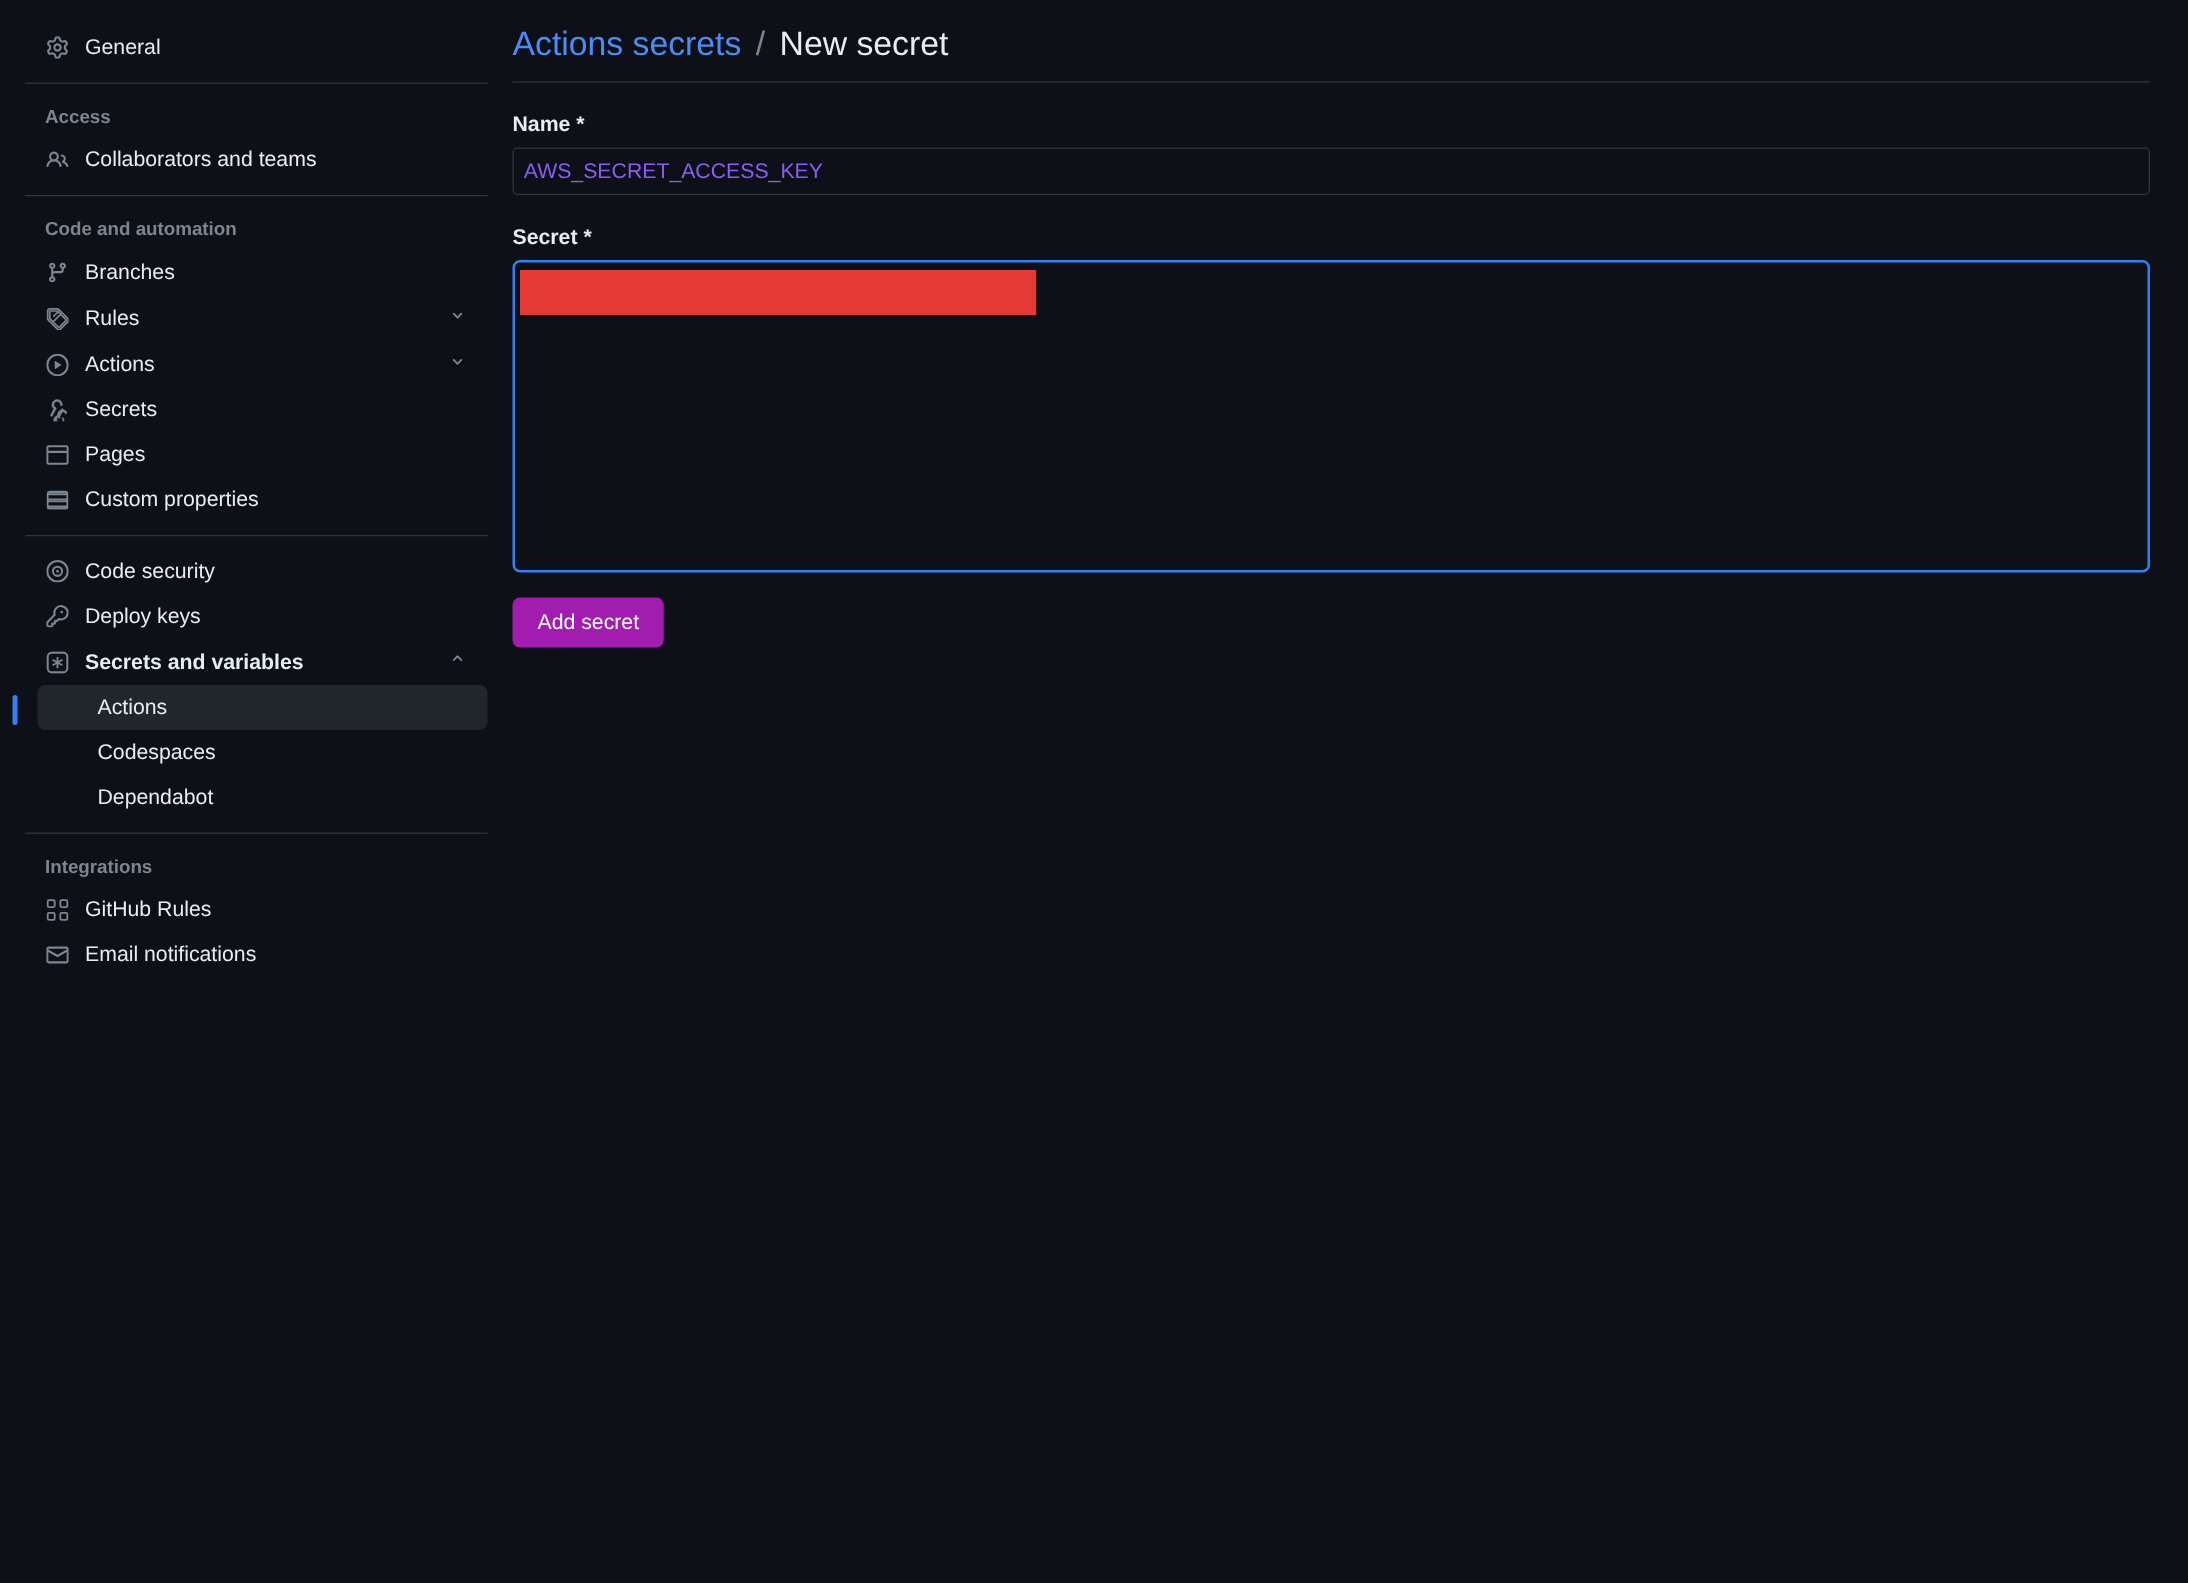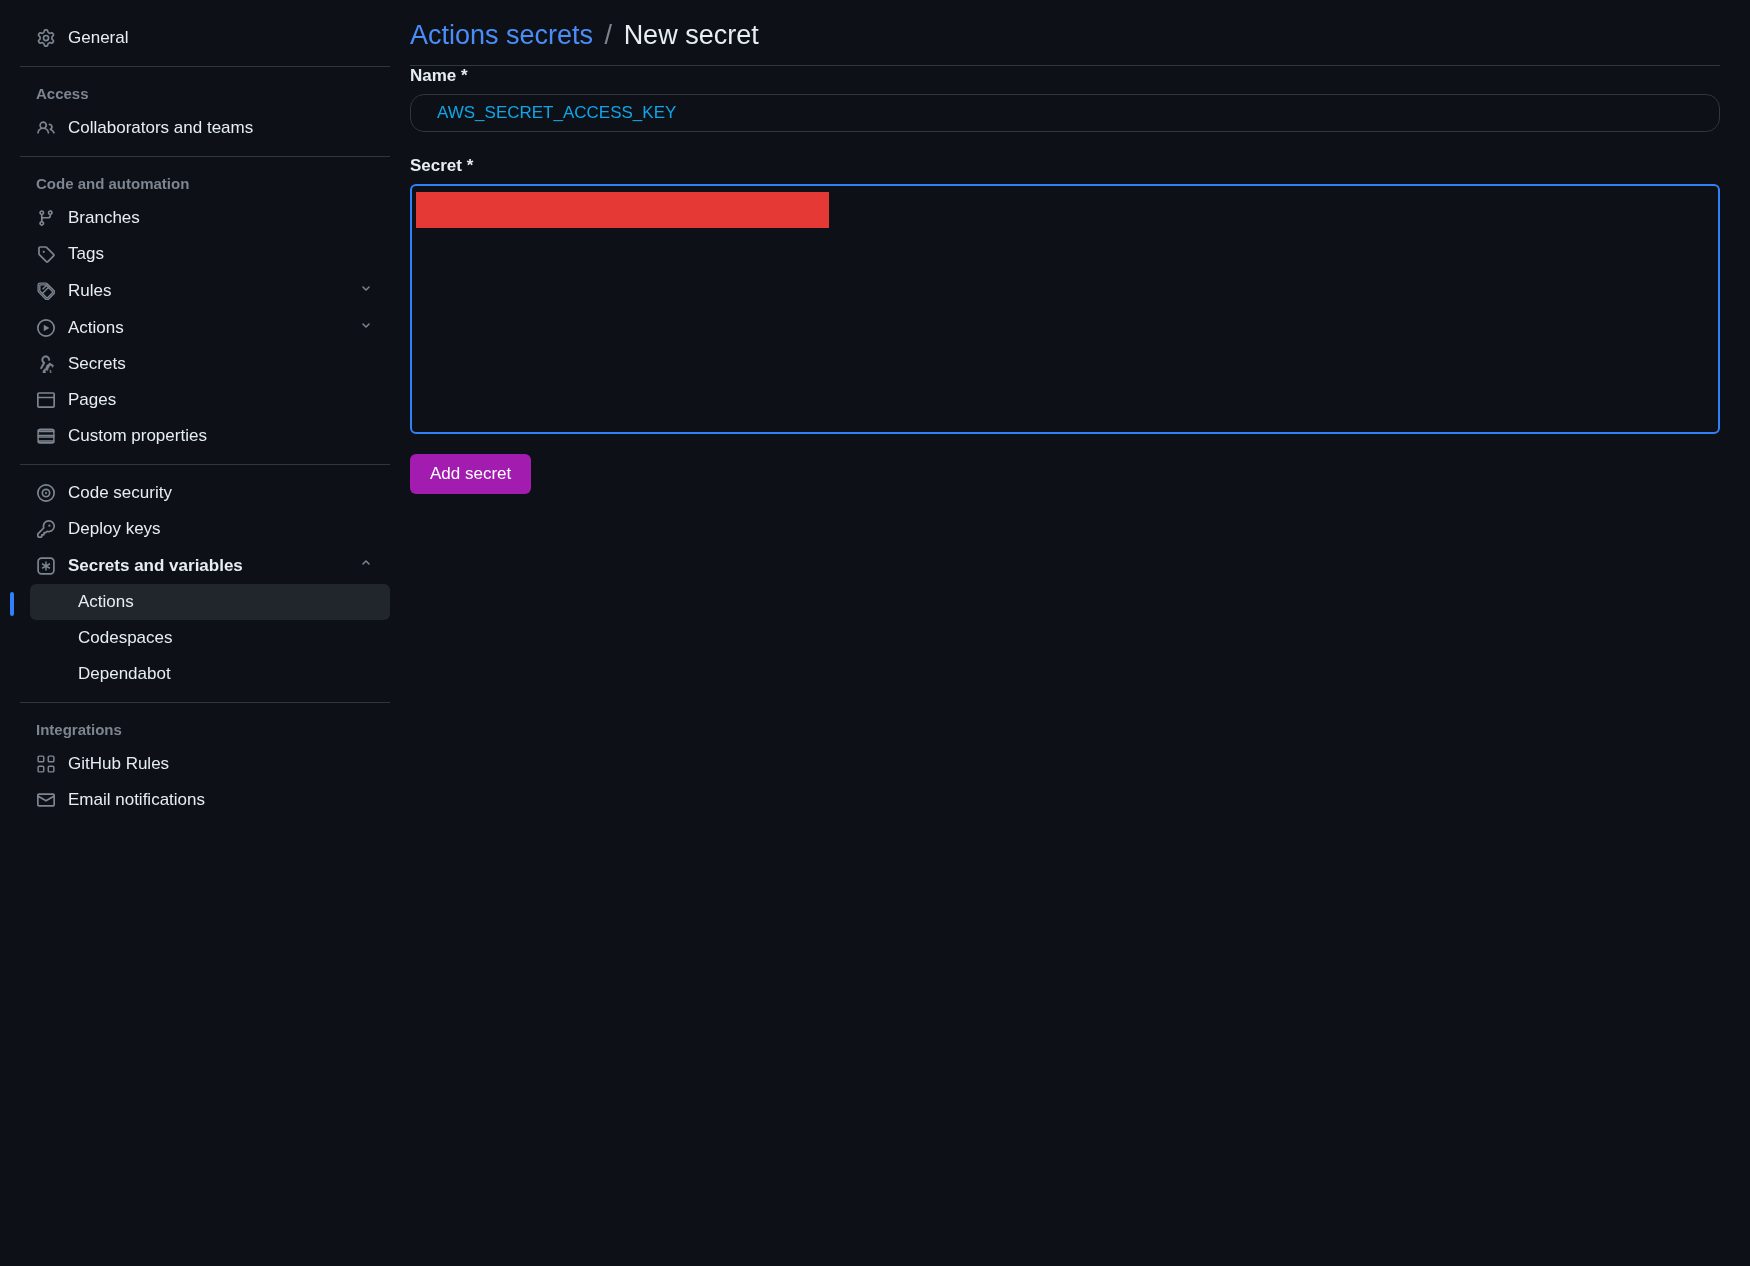--- a/index.html
+++ b/index.html
@@ -74,37 +74,38 @@
 
 .main {
   flex: 1;
   padding: 20px 30px 20px 10px;
 }
 .breadcrumb {
   font-size: 27px;
   font-weight: 400;
   padding-bottom: 14px;
   border-bottom: 1px solid #30363d;
+  margin-bottom: 24px;
 }
 .breadcrumb a { color: #4b8df8; text-decoration: none; }
 .breadcrumb .sep { color: #7d8590; margin: 0 4px; }
 .label {
   display: block;
   font-size: 17px;
   font-weight: 600;
   margin-bottom: 8px;
   color: #e6edf3;
 }
 .input {
   width: 100%;
-  padding: 8px 26px;
+  padding: 8px 8px;
   background: #0d1117;
   border: 1px solid #30363d;
-  border-radius: 14px;
-  color: #0ea5e9;
+  border-radius: 4px;
+  color: #8b5cf6;
   font-size: 17px;
   margin-bottom: 24px;
 }
 .textarea {
   width: 100%;
   min-height: 250px;
   padding: 6px 4px;
   background: #0d1117;
   border: 2px solid #3081f7;
   border-radius: 6px;
@@ -164,28 +165,20 @@
     <span class="icon">
       <svg viewBox="0 0 16 16" width="18" height="18">
           <path d="M9.5 3.25a2.25 2.25 0 1 1 3 2.122V6A2.5 2.5 0 0 1 10 8.5H6a1 1 0 0 0-1 1v1.128a2.251 2.251 0 1 1-1.5 0V5.372a2.25 2.25 0 1 1 1.5 0v1.836A2.493 2.493 0 0 1 6 7h4a1 1 0 0 0 1-1v-.628A2.25 2.25 0 0 1 9.5 3.25Zm-6 0a.75.75 0 1 0 1.5 0 .75.75 0 0 0-1.5 0Zm8.25-.75a.75.75 0 1 0 0 1.5.75.75 0 0 0 0-1.5ZM4.25 12a.75.75 0 1 0 0 1.5.75.75 0 0 0 0-1.5Z"></path>
         </svg>
     </span>
     <span>Branches</span>
   </div>
   <div class="sidebar-item">
     <span class="icon">
       <svg viewBox="0 0 16 16" width="18" height="18">
-          <path d="M1 7.775V2.75C1 1.784 1.784 1 2.75 1h5.025c.464 0 .91.184 1.238.513l6.25 6.25a1.75 1.75 0 0 1 0 2.474l-5.026 5.026a1.75 1.75 0 0 1-2.474 0l-6.25-6.25A1.752 1.752 0 0 1 1 7.775Zm1.5 0c0 .066.026.13.073.177l6.25 6.25a.25.25 0 0 0 .354 0l5.025-5.025a.25.25 0 0 0 0-.354l-6.25-6.25a.25.25 0 0 0-.177-.073H2.75a.25.25 0 0 0-.25.25ZM6 5a1 1 0 1 1 0 2 1 1 0 0 1 0-2Z"></path>
-        </svg>
-    </span>
-    <span>Tags</span>
-  </div>
-  <div class="sidebar-item">
-    <span class="icon">
-      <svg viewBox="0 0 16 16" width="18" height="18">
           <path d="M2.5 7.775V2.75a.25.25 0 0 1 .25-.25h5.025a.25.25 0 0 1 .177.073l6.25 6.25a.25.25 0 0 1 0 .354l-5.025 5.025a.25.25 0 0 1-.354 0l-6.25-6.25a.25.25 0 0 1-.073-.177Zm-1.5 0V2.75C1 1.784 1.784 1 2.75 1h5.025c.464 0 .91.184 1.238.513l6.25 6.25a1.75 1.75 0 0 1 0 2.474l-5.026 5.026a1.75 1.75 0 0 1-2.474 0l-6.25-6.25A1.752 1.752 0 0 1 1 7.775ZM5 6.5l4 -4M5 10l6 -6" stroke="currentColor" stroke-width="1.2" fill="none"></path>
         </svg>
     </span>
     <span>Rules</span>
     <span class="chevron">
       <svg viewBox="0 0 16 16" width="16" height="16">
           <path d="M4.427 6.427a.75.75 0 0 1 1.06 0L8 8.94l2.513-2.513a.75.75 0 1 1 1.06 1.06l-3.043 3.044a.75.75 0 0 1-1.06 0L4.427 7.487a.75.75 0 0 1 0-1.06Z"></path>
         </svg>
     </span>
   </div>

